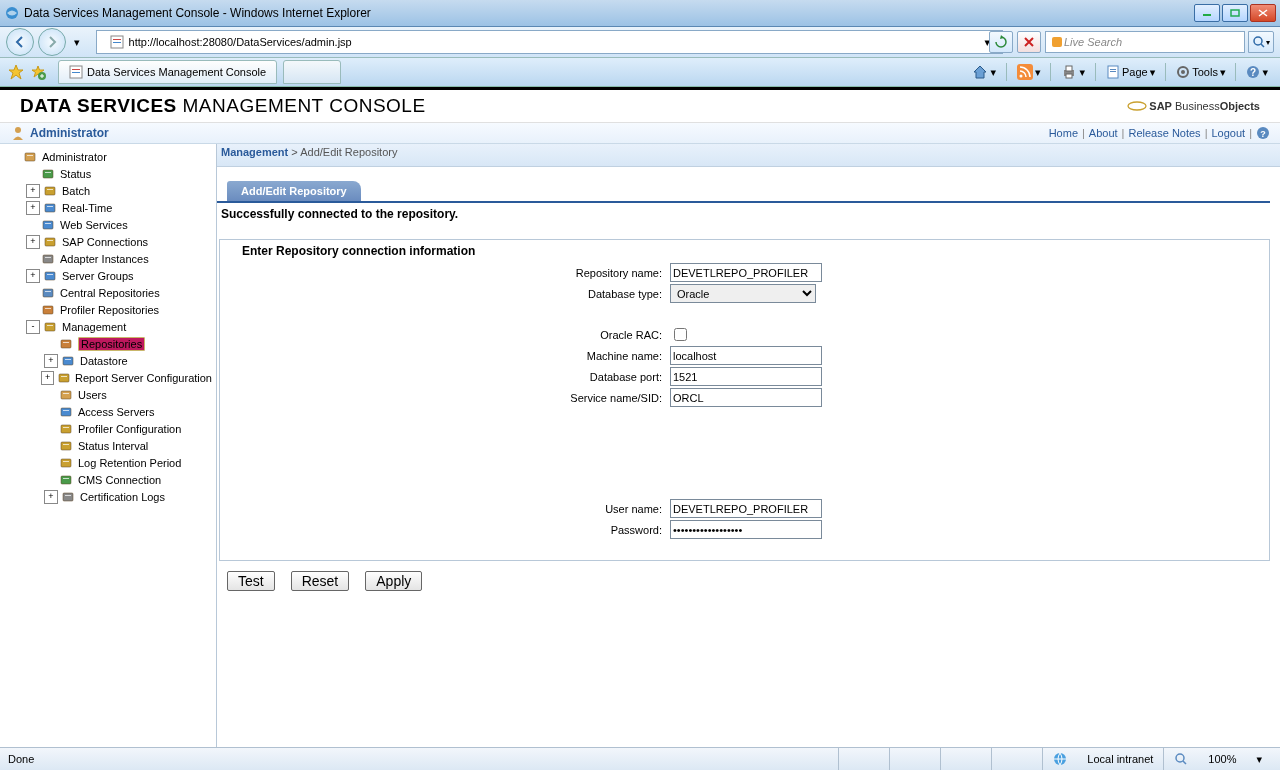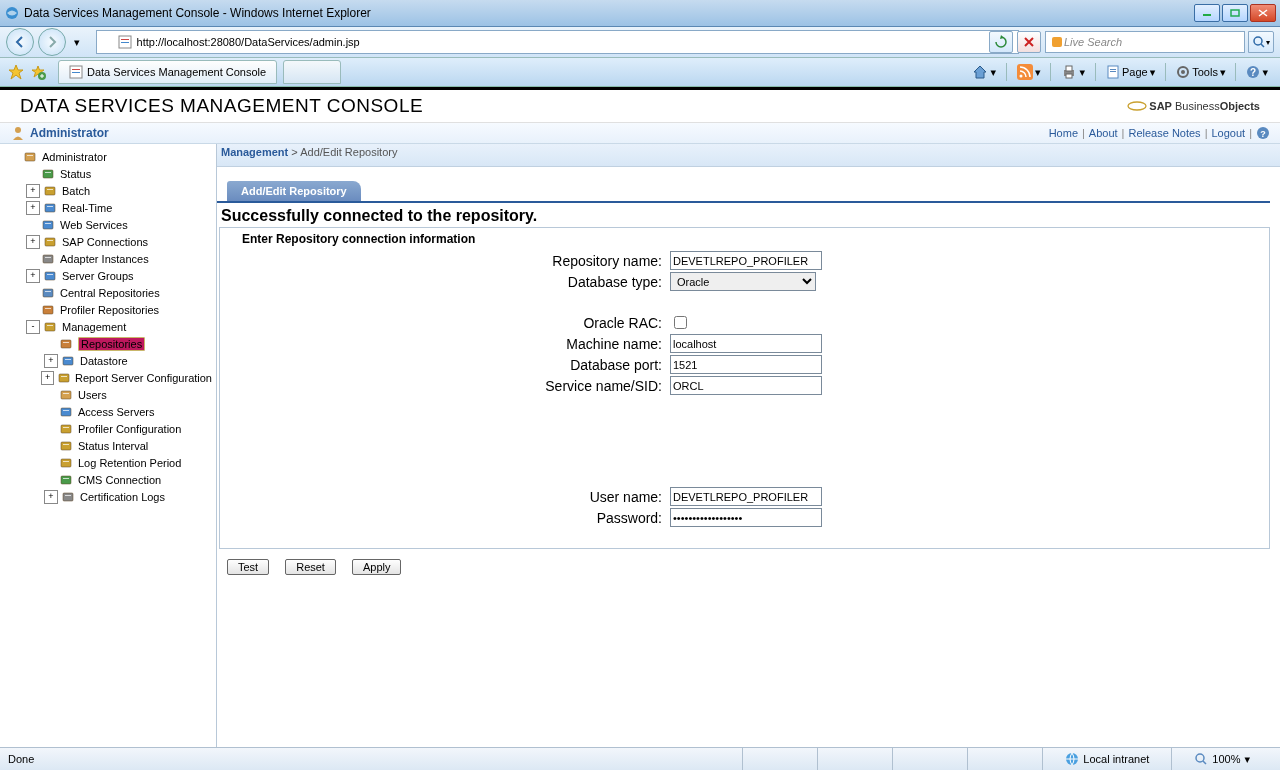--- a/index.html
+++ b/index.html
@@ -5,70 +5,70 @@
 html,body{margin:0;padding:0;font-family:Tahoma,Arial,sans-serif;font-size:11px;background:#fff;overflow:hidden;width:1280px;height:770px}
 .titlebar{height:26px;background:linear-gradient(#c6dbef,#9cc2e5);border-bottom:1px solid #5b87b2;display:flex;align-items:center;padding:0 4px}
 .titlebar .t-icon{width:16px;height:16px;margin-right:4px;display:inline-flex;align-items:center;justify-content:center}
 .titlebar .t-text{flex:1;font-size:12px;color:#000}
 .winbtns{display:flex;gap:2px}
 .winbtn{width:24px;height:16px;border:1px solid #3a6ea5;background:linear-gradient(#e2efff,#b5d6ff);border-radius:2px;display:flex;align-items:center;justify-content:center}
 .winbtn.close{background:linear-gradient(#f18d77,#d44828);border-color:#a32}
 .navbar{height:30px;background:linear-gradient(#eaf3fb,#d0e4f7);border-bottom:1px solid #9bb;display:flex;align-items:center;padding:0 6px;gap:4px}
 .navcircle{width:26px;height:26px;border-radius:50%;background:radial-gradient(#f6fbff,#c4dff6);border:1px solid #7aa;display:flex;align-items:center;justify-content:center}
 .url-cont{flex:1;margin:0 8px}
-.url-input{width:100%;height:20px;border:1px solid #89a9c7;background:#fff;padding:1px 20px;font-size:11px;display:flex;align-items:center}
+.url-input{width:100%;height:20px;border:1px solid #89a9c7;background:#fff;padding:1px 12px;font-size:11px;display:flex;align-items:center}
 .url-input .favi{width:16px;height:16px;margin-right:4px}
 .navicon{width:22px;height:20px;border:1px solid #89a9c7;background:linear-gradient(#f2f9ff,#d4e8fb);display:flex;align-items:center;justify-content:center;border-radius:2px}
 .navicon.red{background:linear-gradient(#fff,#f2dfdf)}
 .search-box{width:190px;height:20px;border:1px solid #89a9c7;background:#fff;display:flex;align-items:center;padding:0 4px;color:#888}
 .search-btn{width:24px;height:20px;border:1px solid #89a9c7;background:linear-gradient(#f2f9ff,#d4e8fb);display:flex;align-items:center;justify-content:center;border-radius:0 2px 2px 0;margin-left:-1px}
 .tabbar{height:28px;background:linear-gradient(#dfeefb,#bad7f0);display:flex;align-items:center;padding:0 8px;border-bottom:1px solid #8ba}
 .fav-star{width:16px;height:16px;margin-right:6px}
 .tab{height:22px;background:linear-gradient(#fefefe,#e2eef8);border:1px solid #9bb;border-radius:3px 3px 0 0;display:flex;align-items:center;padding:0 10px;margin-left:6px;font-size:11px;gap:4px}
 .tab.blank{background:linear-gradient(#f4f8fb,#d6e6f4);width:36px}
 .tb-right{margin-left:auto;display:flex;gap:6px;align-items:center;font-size:11px}
 .tb-btn{display:flex;align-items:center;gap:2px;height:22px;padding:0 4px}
 .sep{width:1px;height:18px;background:#9bb}
 .app-divider{height:3px;background:#000}
 .console-hdr{height:32px;display:flex;align-items:center;padding:0 20px;border-bottom:1px solid #e0e0e0;background:#fff}
 .console-title{font-size:19px;color:#000;letter-spacing:0.5px}
-.console-title b{font-weight:normal}
+.console-title b{font-weight:bold}
 .sap-logo{margin-left:auto;font-size:11px;color:#333;display:flex;align-items:center;gap:2px}
 .admin-bar{height:20px;background:linear-gradient(#f6faff,#e8f1fb);border-bottom:1px solid #c9d9e7;display:flex;align-items:center;padding:0 10px}
 .admin-bar .admin-lbl{color:#2a5a9a;font-weight:bold;font-size:12px}
 .admin-bar .links{margin-left:auto;display:flex;gap:4px;align-items:center;font-size:11px}
 .admin-bar .links a{color:#2a5a9a;text-decoration:none}
 .admin-bar .links .div{color:#888}
 .body-area{display:flex;height:630px}
 .tree-pane{width:216px;border-right:1px solid #b8c8d8;background:#fff;padding:4px 0;overflow:auto}
 .tree-pane .node{display:flex;align-items:center;height:17px;padding:0 4px;white-space:nowrap}
 .tree-pane .node .exp{width:12px;height:12px;border:1px solid #888;background:#fff;display:flex;align-items:center;justify-content:center;font-size:9px;margin-right:2px;line-height:1}
 .tree-pane .node .spacer{display:inline-block}
 .tree-pane .ic{width:16px;height:16px;margin-right:4px;display:inline-flex;align-items:center;justify-content:center}
 .tree-pane .sel{background:#be185d;border:1px solid #c9b76b;border-radius:1px;padding:0 2px}
 .content-pane{flex:1;display:flex;flex-direction:column}
 .breadcrumb{height:18px;padding:2px 4px;background:linear-gradient(#e8f1fb,#d8e7f6);border-bottom:1px solid #c0d0e0;font-size:11px;color:#555}
 .breadcrumb a{color:#2a5a9a;font-weight:bold;text-decoration:none}
 .tab-row{margin:14px 0 0 10px;display:flex}
 .rtab{background:linear-gradient(#8aa9d0,#6a8cbf);color:#fff;font-size:11px;font-weight:bold;padding:4px 14px;border-radius:3px 8px 0 0;position:relative}
 .underline{height:2px;background:#2a5a9a;margin:0 10px 0 0}
-.msg{margin:4px 0 0 4px;font-size:16px;font-weight:bold}
+.msg{margin:4px 0 16px 4px;font-size:12px;font-weight:bold}
 .form-panel{border:1px solid #b8c8d8;margin:2px 10px 0 2px;padding:4px 0 20px 16px}
 .form-title{font-weight:bold;font-size:12px;padding:0 0 4px 6px}
 .form-row{display:flex;align-items:center;height:21px}
-.form-row .lab{width:426px;text-align:right;padding-right:8px;font-size:14px}
+.form-row .lab{width:426px;text-align:right;padding-right:8px;font-size:11px}
 .form-row input[type=text],.form-row input[type=password],.form-row select{width:146px;height:17px;border:1px solid #7a8a9a;font-size:11px;padding:0 2px;font-family:inherit}
 .form-row select{height:19px}
 .gap{height:20px}
 .gap-lg{height:90px}
 .btns{margin:10px 0 0 10px;display:flex;gap:16px}
-.btns button{font-size:11px;padding:1px 10px;border:1px solid #666;background:linear-gradient(#fefefe,#e4e4e4);border-radius:2px;font-family:inherit}
+.btns button{font-size:14px;padding:1px 10px;border:1px solid #666;background:linear-gradient(#fefefe,#e4e4e4);border-radius:2px;font-family:inherit}
 .statusbar{position:absolute;bottom:0;left:0;right:0;height:22px;background:linear-gradient(#f2f6fb,#dce8f4);border-top:1px solid #b0c0d0;display:flex;align-items:center;padding:0 8px;font-size:11px}
 .status-cells{margin-left:auto;display:flex;align-items:center;height:100%}
-.scell{border-left:1px solid #b0c0d0;height:100%;display:flex;align-items:center;padding:0 22px;gap:4px}
+.scell{border-left:1px solid #b0c0d0;height:100%;display:flex;align-items:center;padding:0 10px;gap:20px}
 
 svg{display:block}
 </style>
 </head>
 <body>
 
 <div class="titlebar">
   <span class="t-icon">
     <svg width="16" height="16">
         <circle cx="8" cy="8" r="6" fill="#3a8ed0"></circle>

